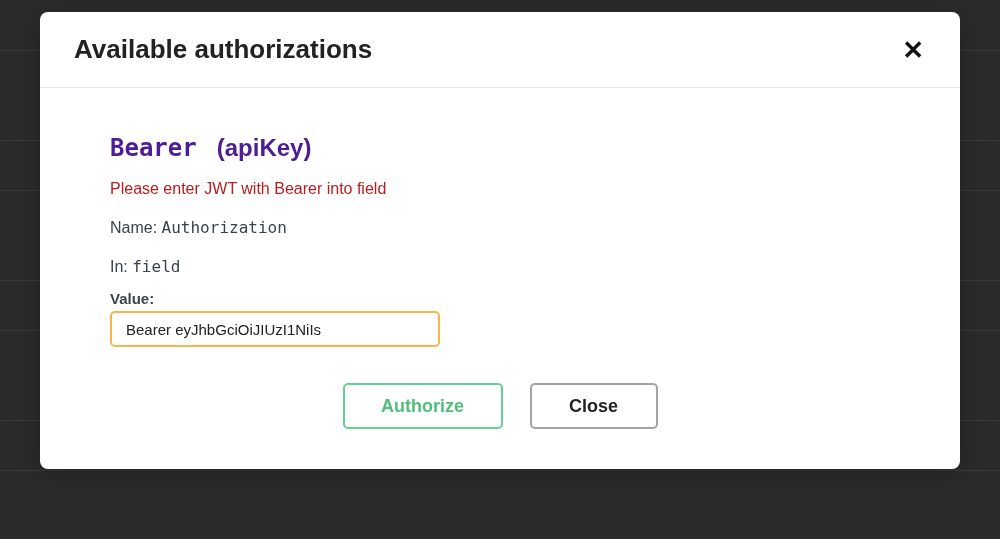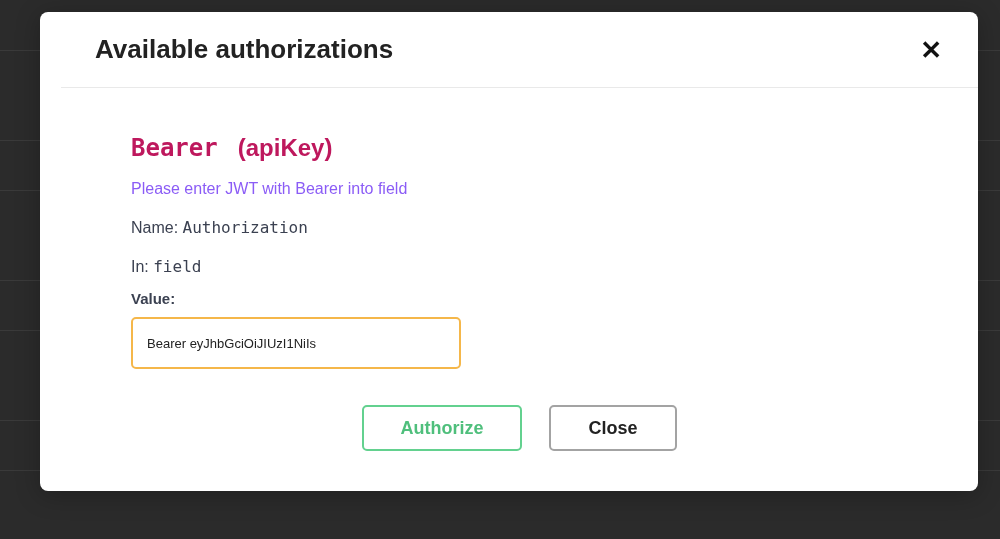--- a/index.html
+++ b/index.html
@@ -14,26 +14,25 @@
     .bg-lines {
       position: absolute;
       left: 0; right: 0;
       height: 1px;
       background: #3a3a3a;
     }
     .modal {
       position: absolute;
       top: 12px;
       left: 40px;
-      right: 22px;
+      right: 40px;
       background: #fff;
       border-radius: 8px;
       box-shadow: 0 4px 24px rgba(0,0,0,0.25);
       overflow: hidden;
-      padding-left: 21px;
     }
     .modal-header {
       display: flex;
       align-items: center;
       justify-content: space-between;
       padding: 22px 34px 22px 34px;
       border-bottom: 1px solid #e9e9e9;
     }
     .modal-header h2 {
       font-size: 26px;
@@ -48,59 +47,59 @@
       background: none;
       border: none;
       padding: 0 2px;
       line-height: 1;
     }
     .modal-body {
       padding: 46px 70px 40px 70px;
     }
     .auth-title {
       font-size: 24px;
-      color: #be185d;
+      color: #4c1d95;
       margin-bottom: 18px;
     }
     .auth-title .mono {
       font-family: ui-monospace, "SF Mono", Menlo, Consolas, monospace;
       font-weight: 600;
     }
     .auth-title .type {
       font-weight: 700;
       font-family: -apple-system, BlinkMacSystemFont, "Segoe UI", Helvetica, Arial, sans-serif;
     }
     .desc {
       font-size: 16px;
-      color: #8b5cf6;
+      color: #b91c1c;
       margin-bottom: 8px;
     }
     .meta {
       font-size: 16px;
       color: #3b4151;
       margin-bottom: 6px;
       margin-top: 20px;
     }
     .meta .mono {
       font-family: ui-monospace, "SF Mono", Menlo, Consolas, monospace;
     }
     .value-label {
       font-size: 15px;
       font-weight: 700;
       color: #3b4151;
       margin-top: 14px;
-      margin-bottom: 10px;
+      margin-bottom: 4px;
       display: block;
     }
     .value-input {
       width: 330px;
-      height: 52px;
+      height: 36px;
       border: 2px solid #f5b74a;
       border-radius: 5px;
-      font-size: 13px;
+      font-size: 15px;
       color: #222;
       padding: 0 14px;
       outline: none;
       background: #fff;
     }
     .button-row {
       display: flex;
       justify-content: center;
       gap: 27px;
       margin-top: 36px;

